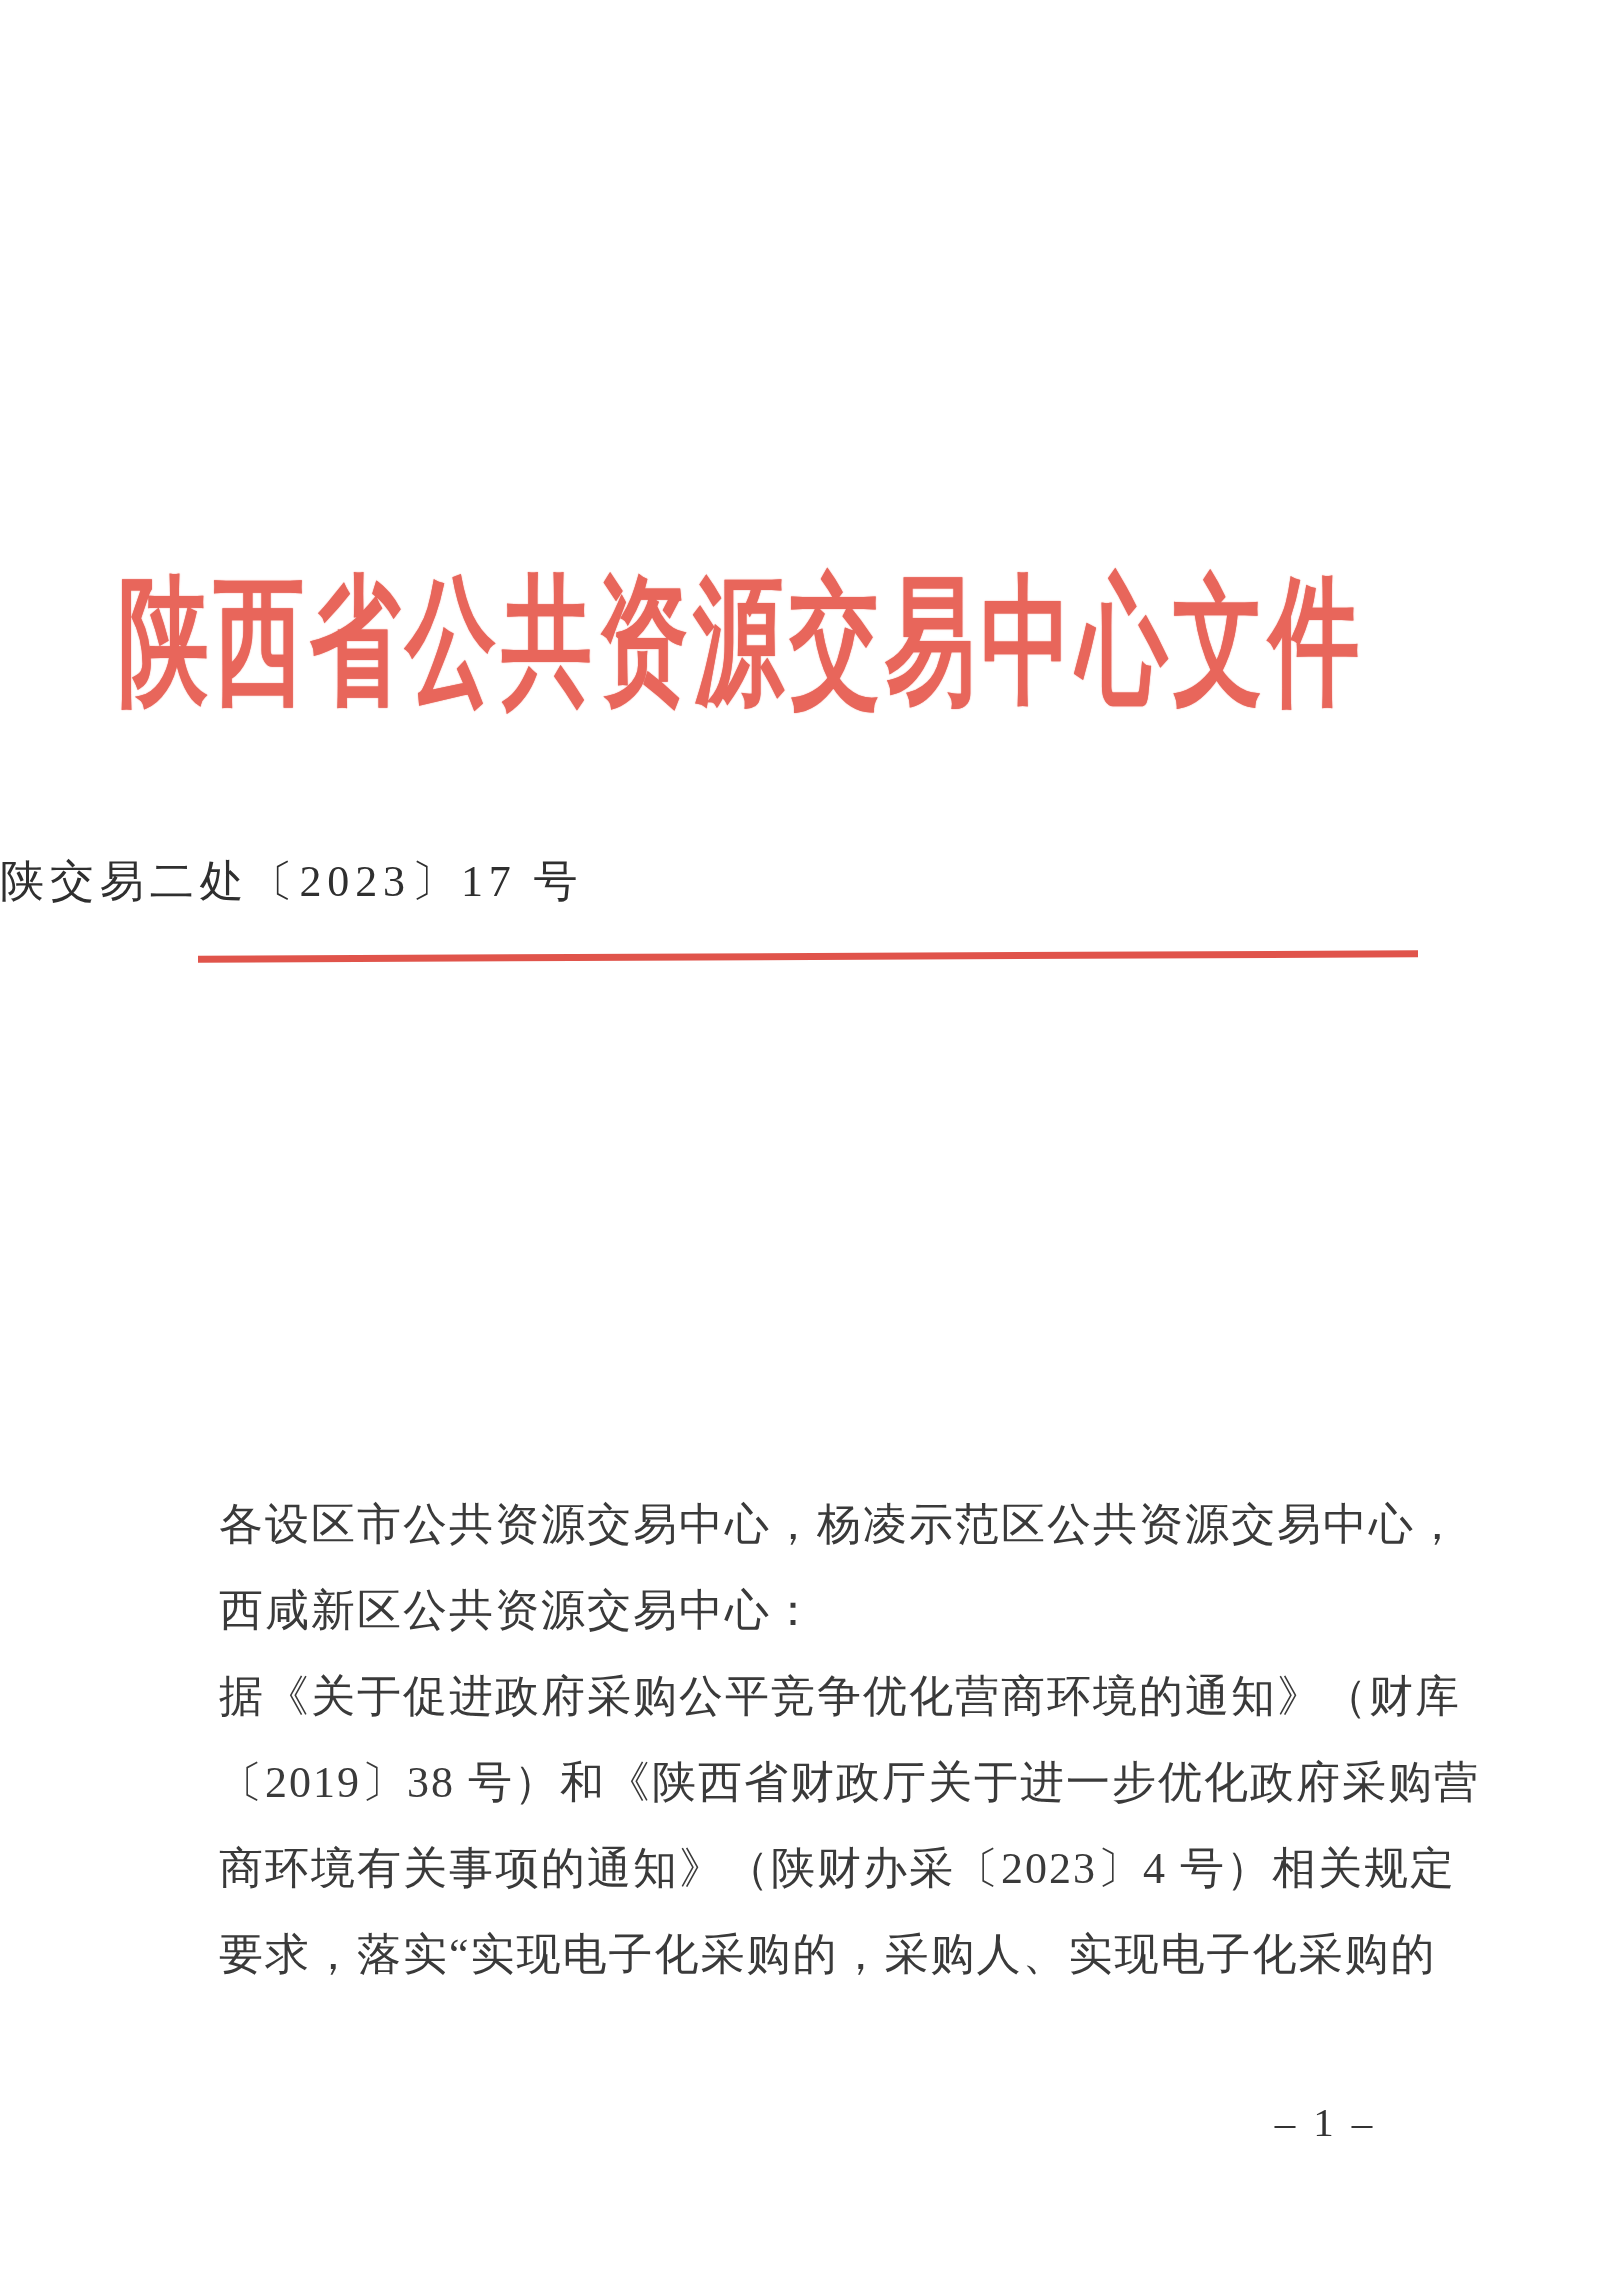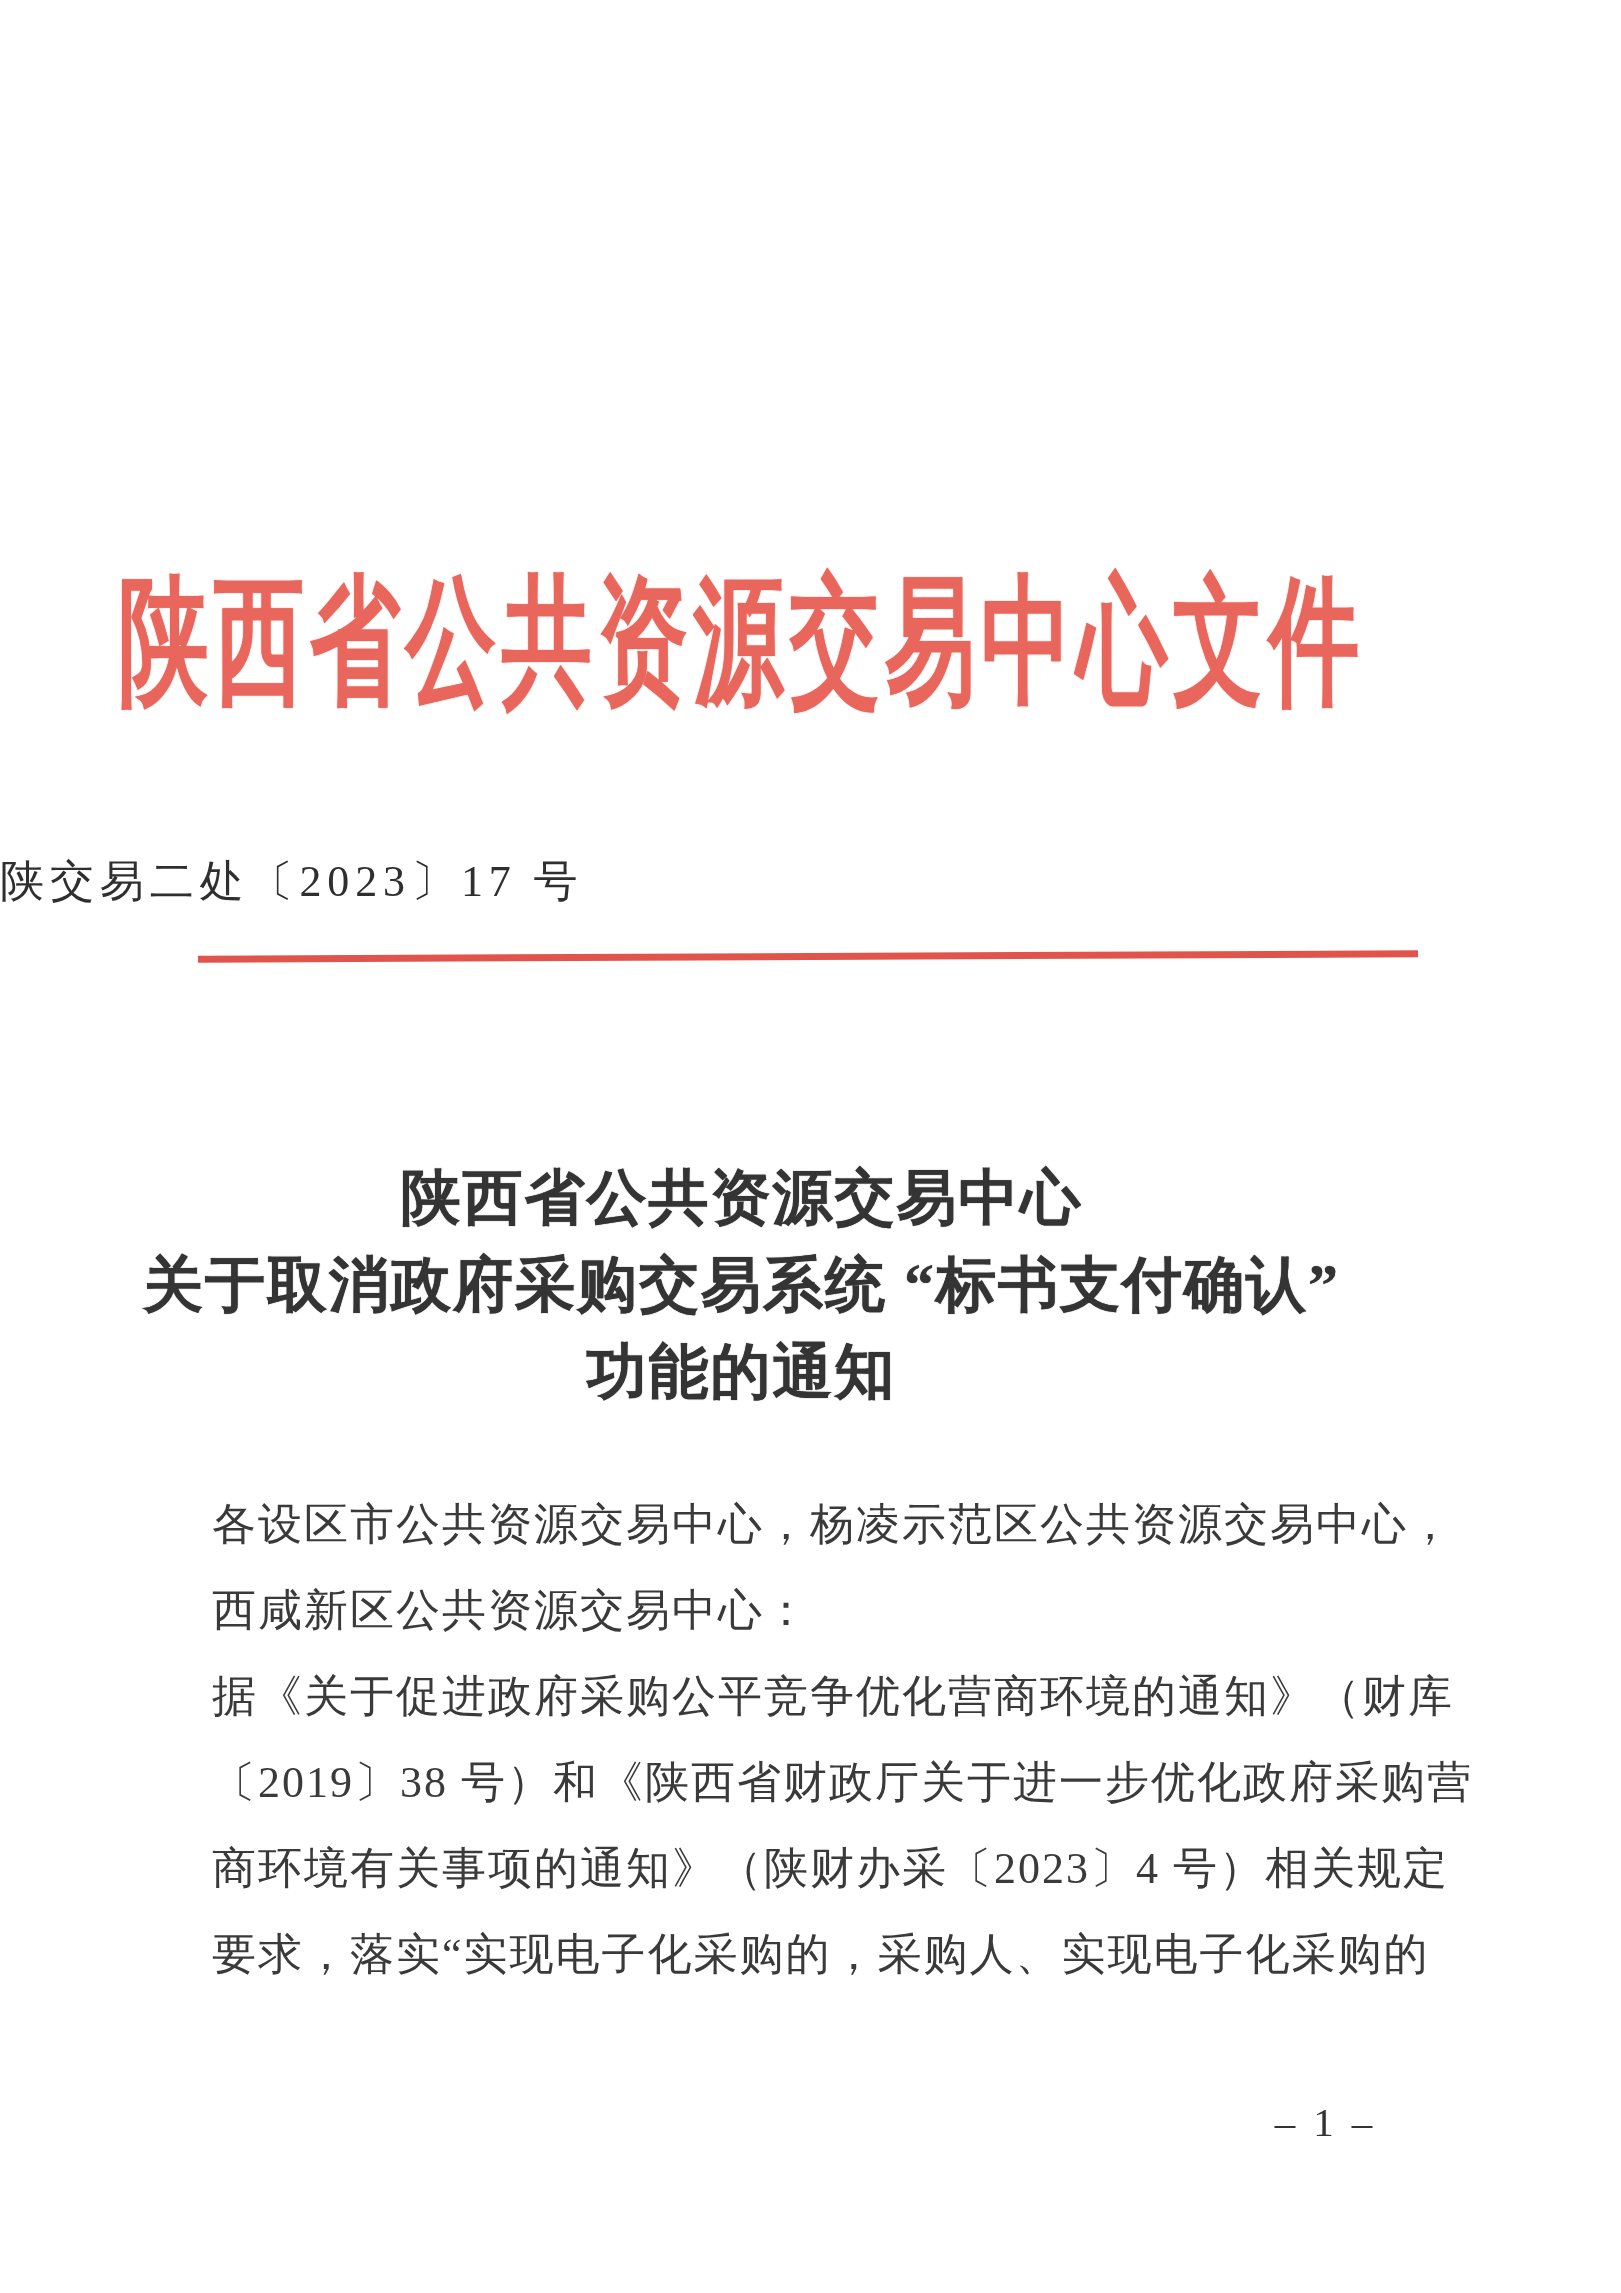--- a/index.html
+++ b/index.html
@@ -87,20 +87,21 @@
     left: 212px;
     width: 1235px;
     color: var(--ink);
   }
   .body-text .b-line {
     font-size: 44px;
     line-height: 86px;
     height: 86px;
     letter-spacing: 2px;
     white-space: nowrap;
+    margin-left: 7px;
   }
   .body-text .b-line.indent {
     padding-left: 90px;
   }
   
   .page-number {
     position: absolute;
     top: 2098px;
     left: 1262px;
     width: 127px;
@@ -117,25 +118,20 @@
 <div class="page">
 
   <div class="red-header">
     <span class="stretch">陕西省公共资源交易中心文件</span>
   </div>
 
   <div class="doc-number">陕交易二处〔2023〕17 号</div>
 
   <div class="red-rule"></div>
 
-  <div class="notice-title">
-    <div class="t-line">陕西省公共资源交易中心</div>
-    <div class="t-line">关于取消政府采购交易系统 “标书支付确认”</div>
-    <div class="t-line">功能的通知</div>
-  </div>
 
   <div class="body-text">
     <div class="b-line">各设区市公共资源交易中心，杨凌示范区公共资源交易中心，</div>
     <div class="b-line">西咸新区公共资源交易中心：</div>
     <div class="b-line">据《关于促进政府采购公平竞争优化营商环境的通知》（财库</div>
     <div class="b-line">〔2019〕38 号）和《陕西省财政厅关于进一步优化政府采购营</div>
     <div class="b-line">商环境有关事项的通知》（陕财办采〔2023〕4 号）相关规定</div>
     <div class="b-line">要求，落实“实现电子化采购的，采购人、实现电子化采购的</div>
   </div>
 

